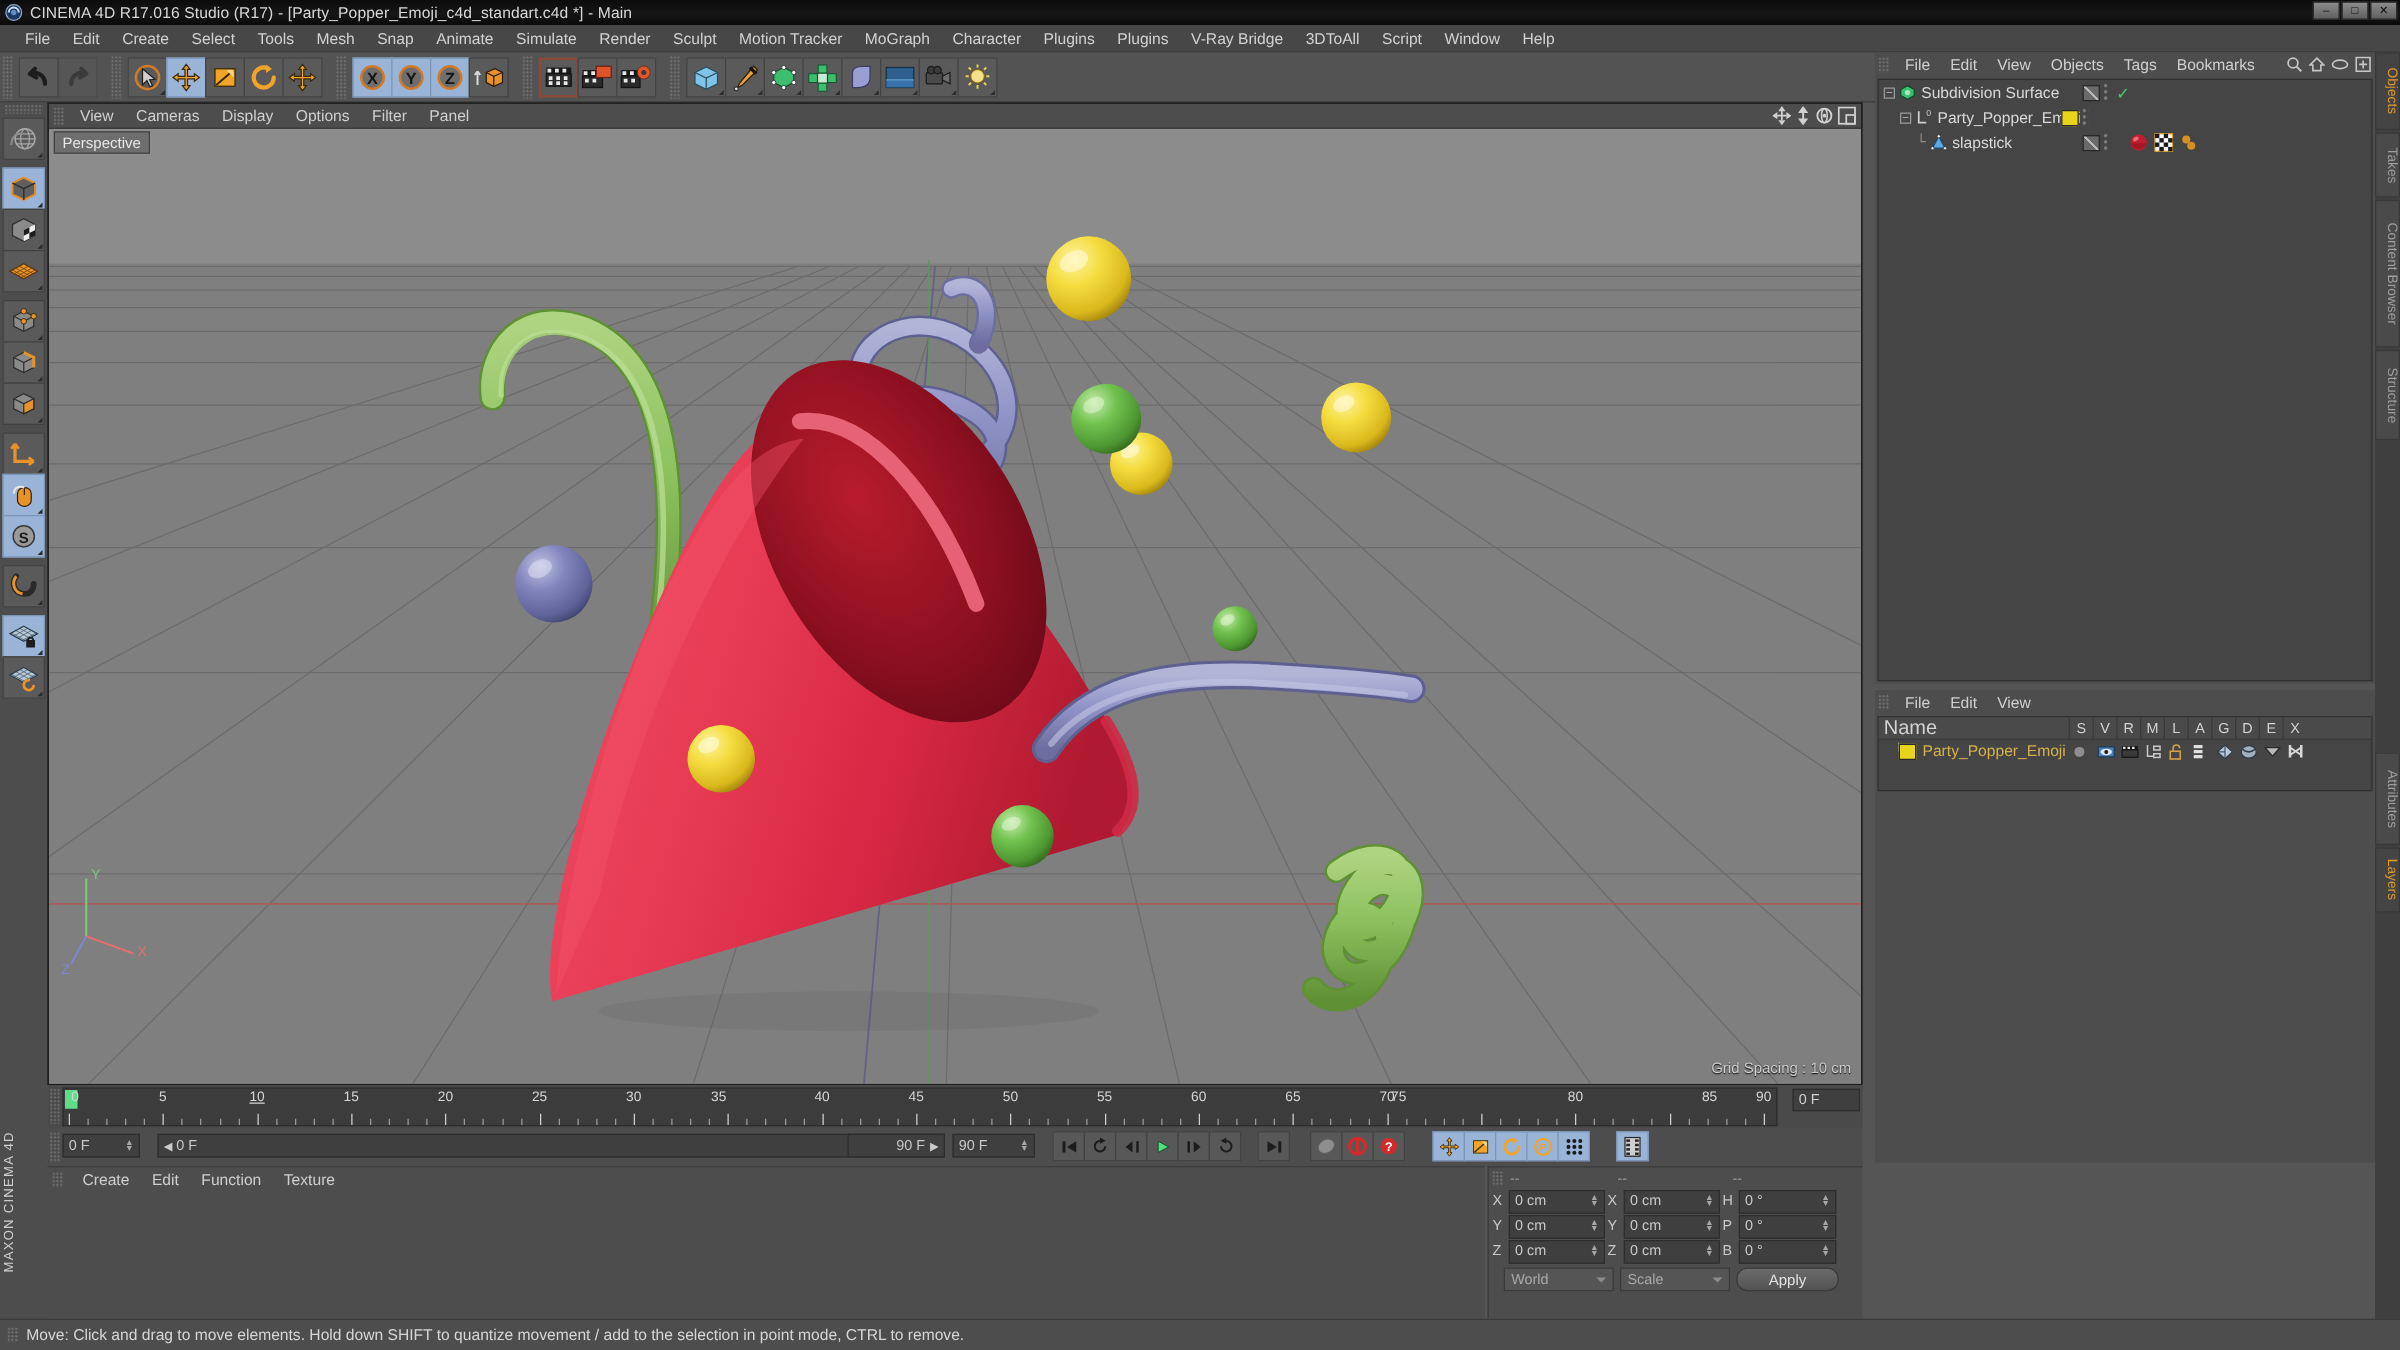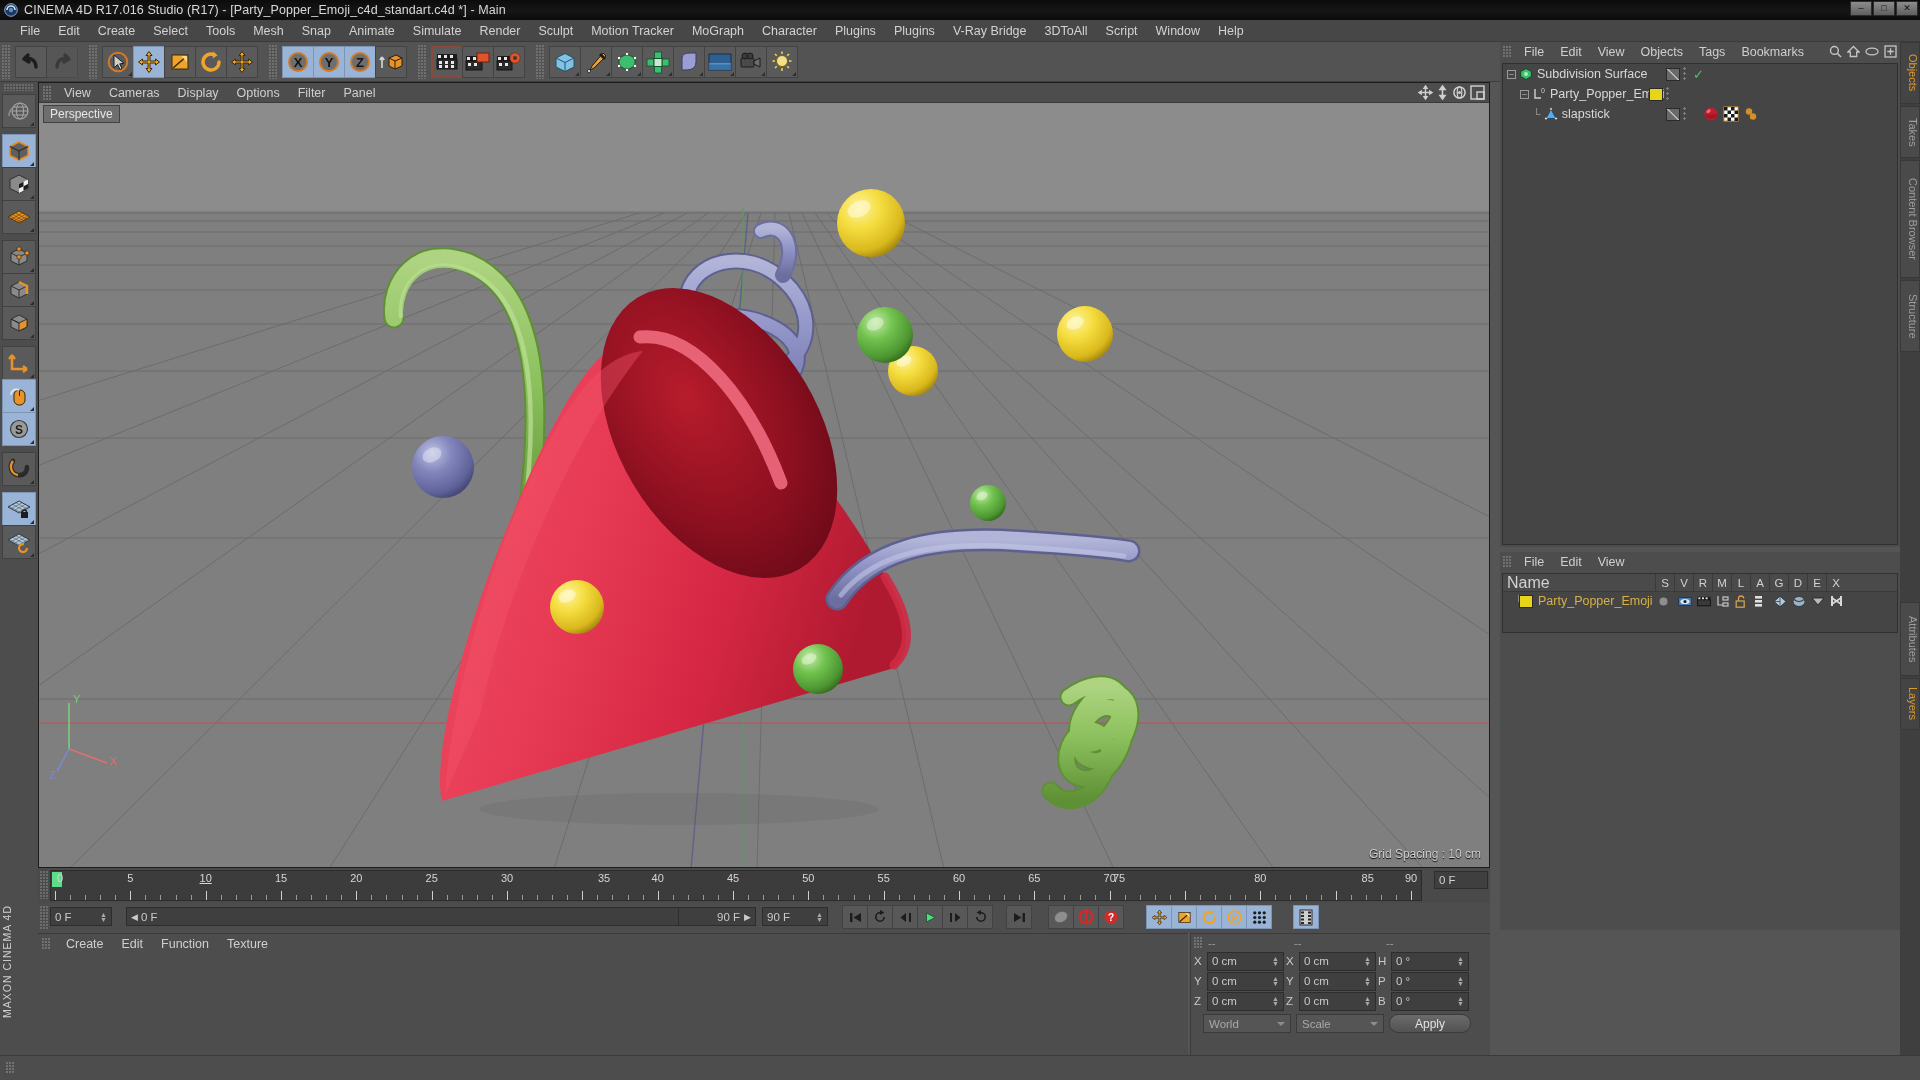--- a/index.html
+++ b/index.html
@@ -1026,21 +1026,21 @@
         <div class="tltick" style="left: 1360px; height: 9px; background: rgb(207, 207, 207);"></div>
       </div>
     <div id="tlnums">
         <div class="tlnum" style="left: 6px; transform: none;">0</div>
         <div class="tlnum" style="left: 79.3333px;">5</div>
         <div class="tlnum" style="left: 154.667px; text-decoration: underline;">10</div>
         <div class="tlnum" style="left: 230px;">15</div>
         <div class="tlnum" style="left: 305.333px;">20</div>
         <div class="tlnum" style="left: 380.667px;">25</div>
         <div class="tlnum" style="left: 456px;">30</div>
-        <div class="tlnum" style="left: 553px;">35</div>
+        <div class="tlnum" style="left: 524px;">35</div>
         <div class="tlnum" style="left: 606.667px;">40</div>
         <div class="tlnum" style="left: 682px;">45</div>
         <div class="tlnum" style="left: 757.333px;">50</div>
         <div class="tlnum" style="left: 832.667px;">55</div>
         <div class="tlnum" style="left: 908px;">60</div>
         <div class="tlnum" style="left: 983.333px;">65</div>
         <div class="tlnum" style="left: 1058.67px;">70</div>
         <div class="tlnum" style="left: 1068px;">75</div>
         <div class="tlnum" style="left: 1209.33px;">80</div>
         <div class="tlnum" style="left: 1284.67px; margin-left: 32px;">85</div>
@@ -1503,13 +1503,14 @@
   <div class="vtab" style="height:52px;">Takes</div>
   <div class="vtab" style="height:118px;">Content Browser</div>
   <div class="vtab" style="height:72px;">Structure</div>
   <div style="height:248px;"></div>
   <div class="vtab" style="height:74px;">Attributes</div>
   <div class="vtab on" style="height:52px;">Layers</div>
 </div>
 
 <div id="statusbar">
   <div class="sgrip"></div>
+  <span class="stext">Move: Click and drag to move elements. Hold down SHIFT to quantize movement / add to the selection in point mode, CTRL to remove.</span>
 </div>
 
 </body></html>

